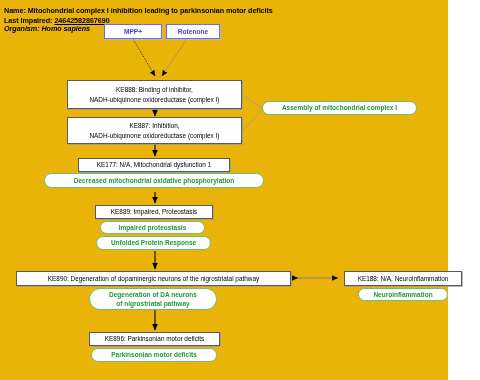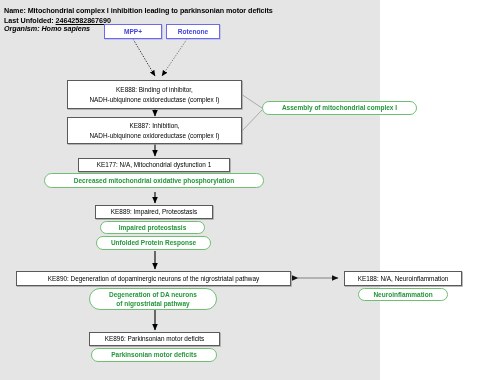--- a/index.html
+++ b/index.html
@@ -5,23 +5,23 @@
   * { box-sizing: border-box; }
   html, body {
     margin: 0; padding: 0;
     width: 480px; height: 380px;
     background: #ffffff;
     font-family: "Liberation Sans", sans-serif;
     overflow: hidden;
   }
   #canvas {
     position: relative;
-    width: 380px;
+    width: 448px;
     height: 380px;
-    background: #e5e5e5;
+    background: #eab308;
   }
   svg.wires {
     position: absolute;
     left: 0; top: 0;
     width: 480px; height: 380px;
     pointer-events: none;
   }
 
   
   .hdr {
@@ -71,21 +71,21 @@
     font-size: 6.5px;
     background: #ffffff;
   }
 </style>
 </head>
 <body>
 
 <div id="canvas">
 
   <div class="hdr hdr-name">Name: Mitochondrial complex I inhibition leading to parkinsonian motor deficits</div>
-  <div class="hdr hdr-mod"><span>Last Unfolded: </span><span class="u">24642582867690</span></div>
+  <div class="hdr hdr-mod"><span>Last Impaired: </span><span class="u">24642582867690</span></div>
   <div class="hdr hdr-org">Organism: Homo sapiens</div>
 
   <svg class="wires" viewBox="0 0 480 380">
     <defs>
       <marker id="ah" markerWidth="7" markerHeight="7" refX="5.6" refY="3" orient="auto">
         <path d="M0,0.4 L6,3 L0,5.6 z" fill="#000000"></path>
       </marker>
       <marker id="ahg" markerWidth="7" markerHeight="7" refX="5.6" refY="3" orient="auto">
         <path d="M0,0.4 L6,3 L0,5.6 z" fill="#111111"></path>
       </marker>

